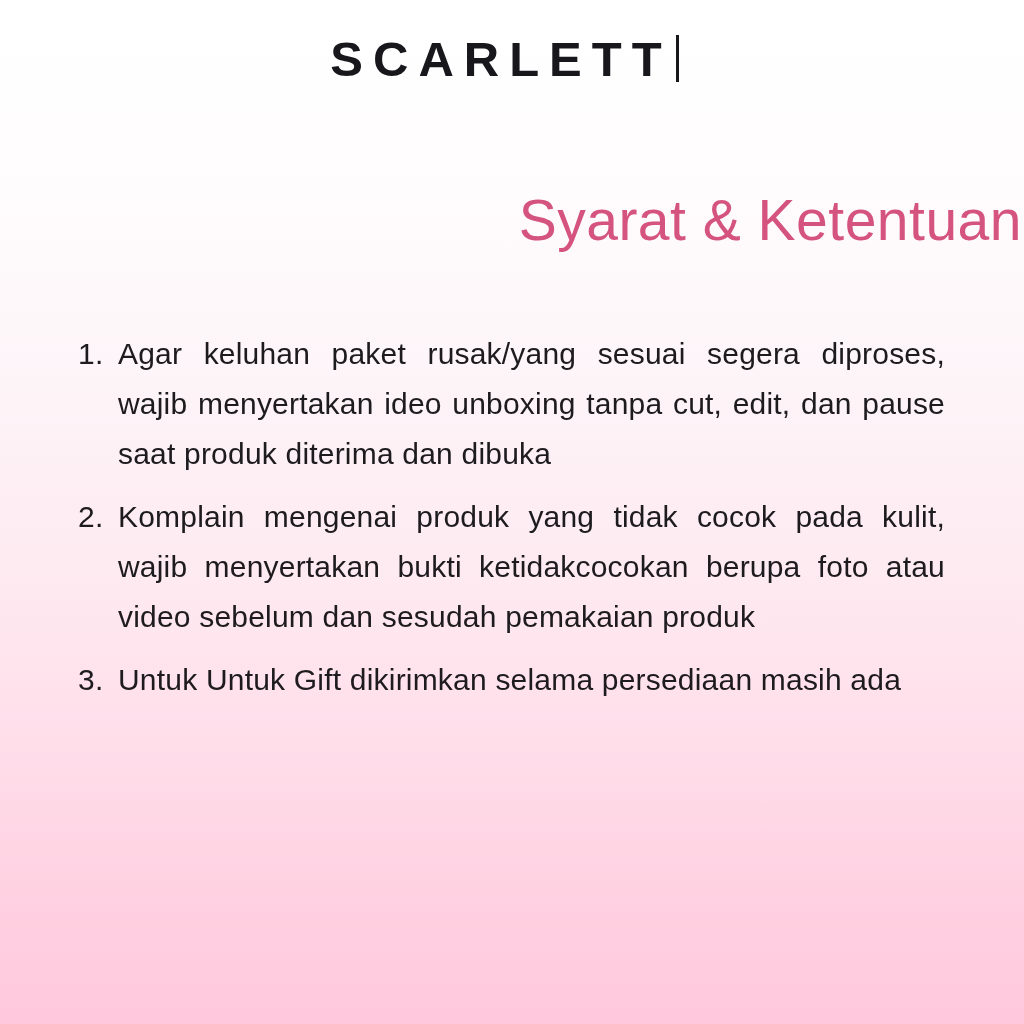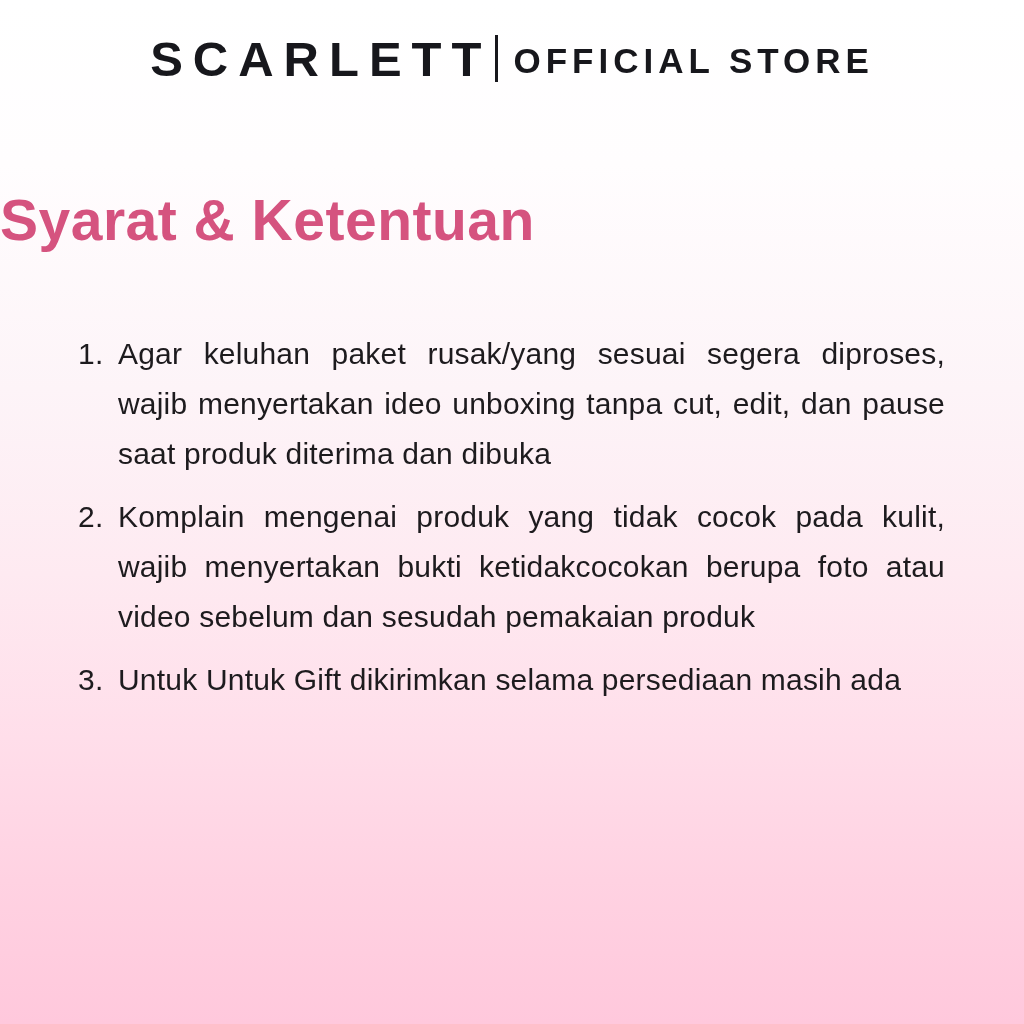--- a/index.html
+++ b/index.html
@@ -52,25 +52,25 @@
     letter-spacing: 5px;
     line-height: 1;
     padding-top: 4px;
   }
 
   
   .heading {
     position: absolute;
     top: 188px;
     left: 0;
-    right: 16px;
-    text-align: left;
+    right: 2px;
+    text-align: right;
     font-size: 57px;
     line-height: 64px;
-    font-weight: 700;
+    font-weight: 400;
     color: #d5537f;
     letter-spacing: 0.5px;
   }
 
   
   .terms {
     position: absolute;
     top: 329px;
     left: 78px;
     right: 79px;
@@ -92,21 +92,20 @@
   }
 </style>
 </head>
 <body>
 
 <div class="canvas">
 
   <div class="logo-bar">
     <span class="logo-name">SCARLETT</span>
     <span class="logo-divider"></span>
-    <span class="logo-suffix">OFFICIAL STORE</span>
   </div>
 
   <h1 class="heading">Syarat &amp; Ketentuan</h1>
 
   <div class="terms">
 
     <div class="term-item">
       <span class="term-number">1.</span>
       <span class="term-text">Agar keluhan paket rusak/yang sesuai segera diproses, wajib menyertakan ideo unboxing tanpa cut, edit, dan pause saat produk diterima dan dibuka</span>
     </div>

